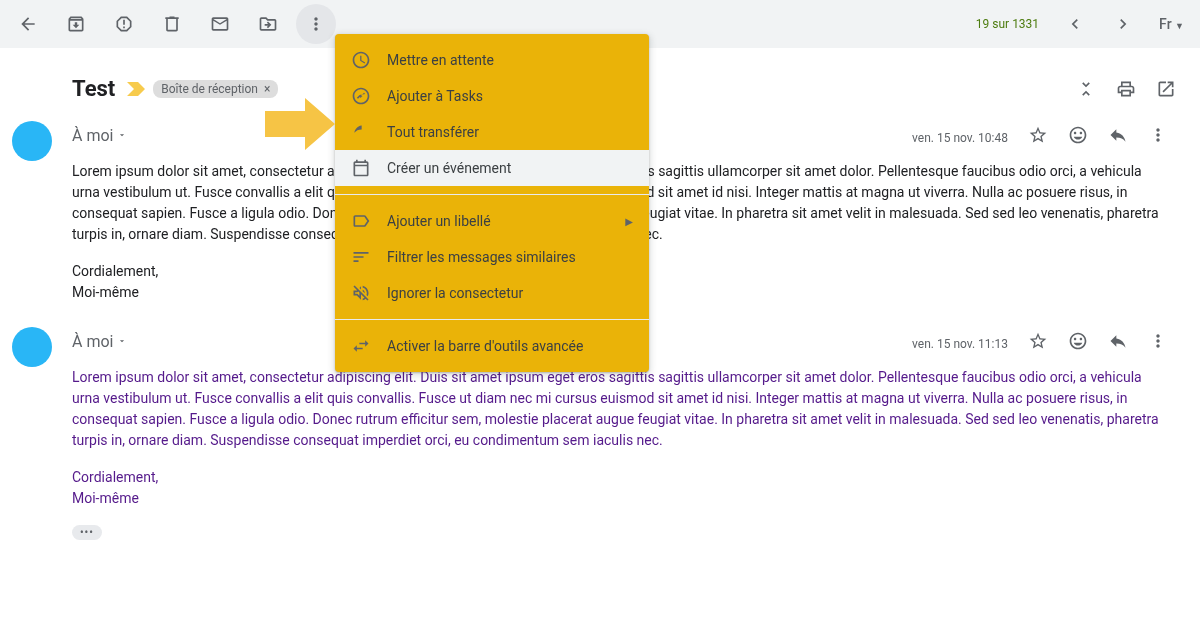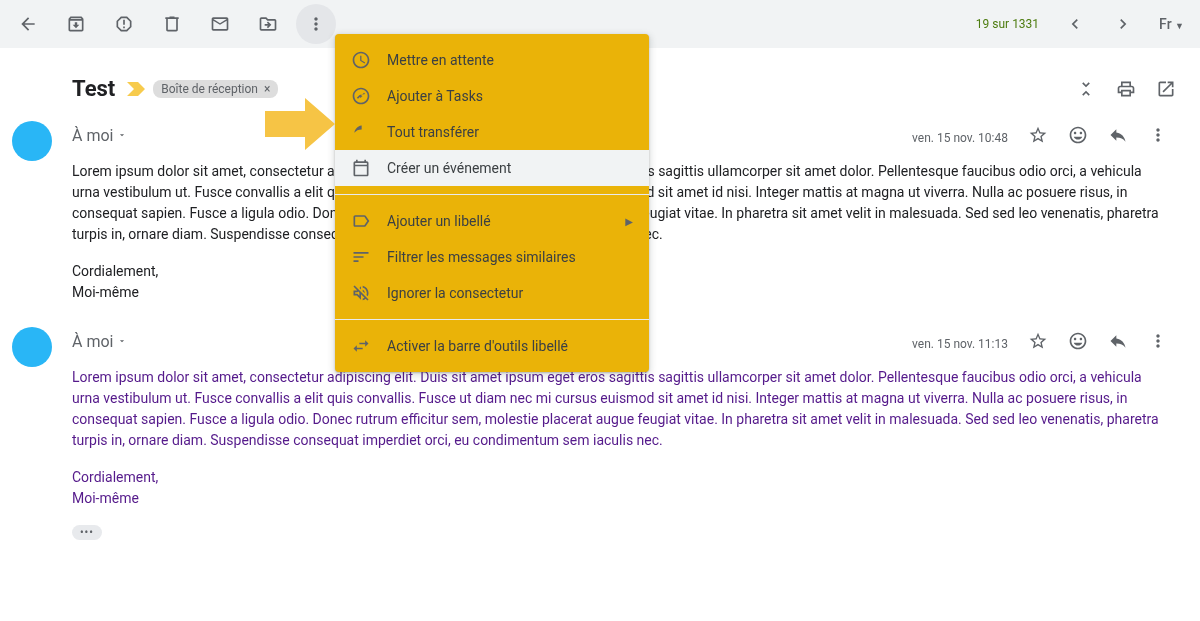--- a/index.html
+++ b/index.html
@@ -289,21 +289,21 @@
       </div>
     <span>Ignorer la consectetur</span>
   </div>
   <div class="dd-divider"></div>
   <div class="dd-item">
     <div class="dd-icon">
         <svg width="20" height="20" viewBox="0 0 24 24">
           <path fill="currentColor" d="M6.99 11L3 15l3.99 4v-3H14v-2H6.99v-3zM21 9l-3.99-4v3H10v2h7.01v3L21 9z"></path>
         </svg>
       </div>
-    <span>Activer la barre d'outils libellé</span>
+    <span>Activer la barre d'outils avancée</span>
   </div>
 </div>
 
 <div class="arrow-annotation">
   <svg width="70" height="52" viewBox="0 0 70 52">
       <path fill="#f6c445" d="M0 13 L40 13 L40 0 L70 26 L40 52 L40 39 L0 39 Z"></path>
     </svg>
 </div>
 
 </body></html>

